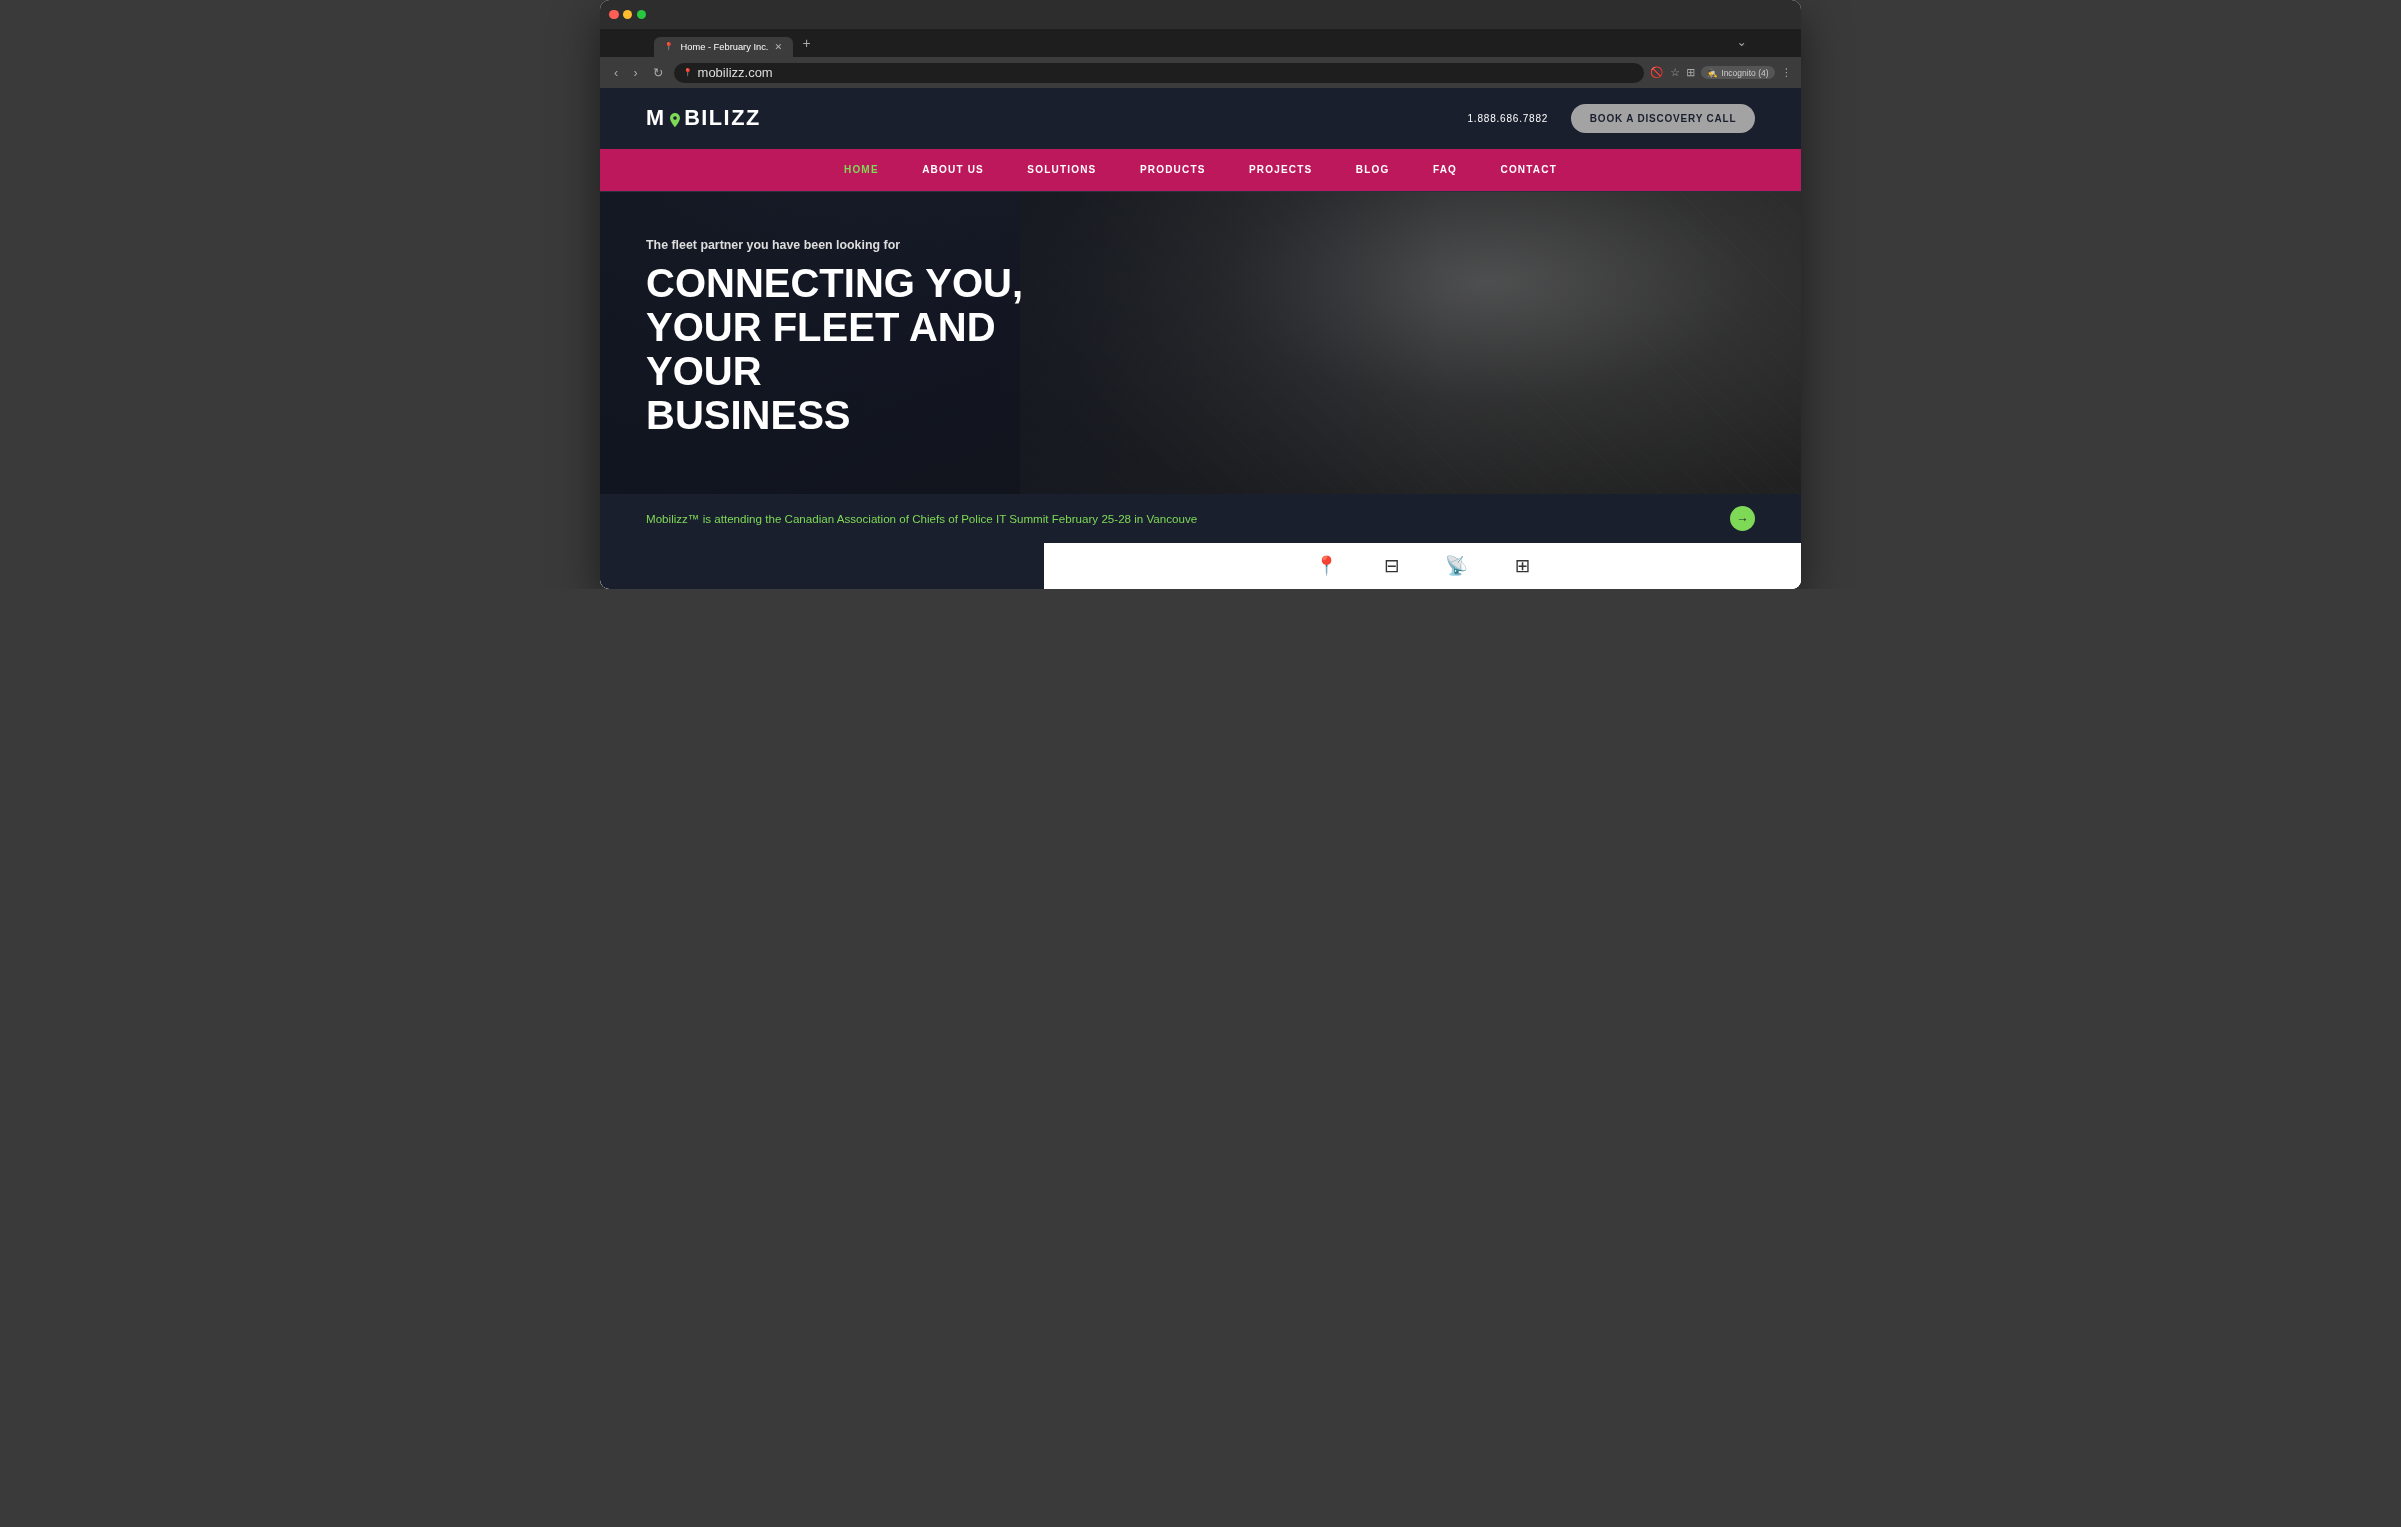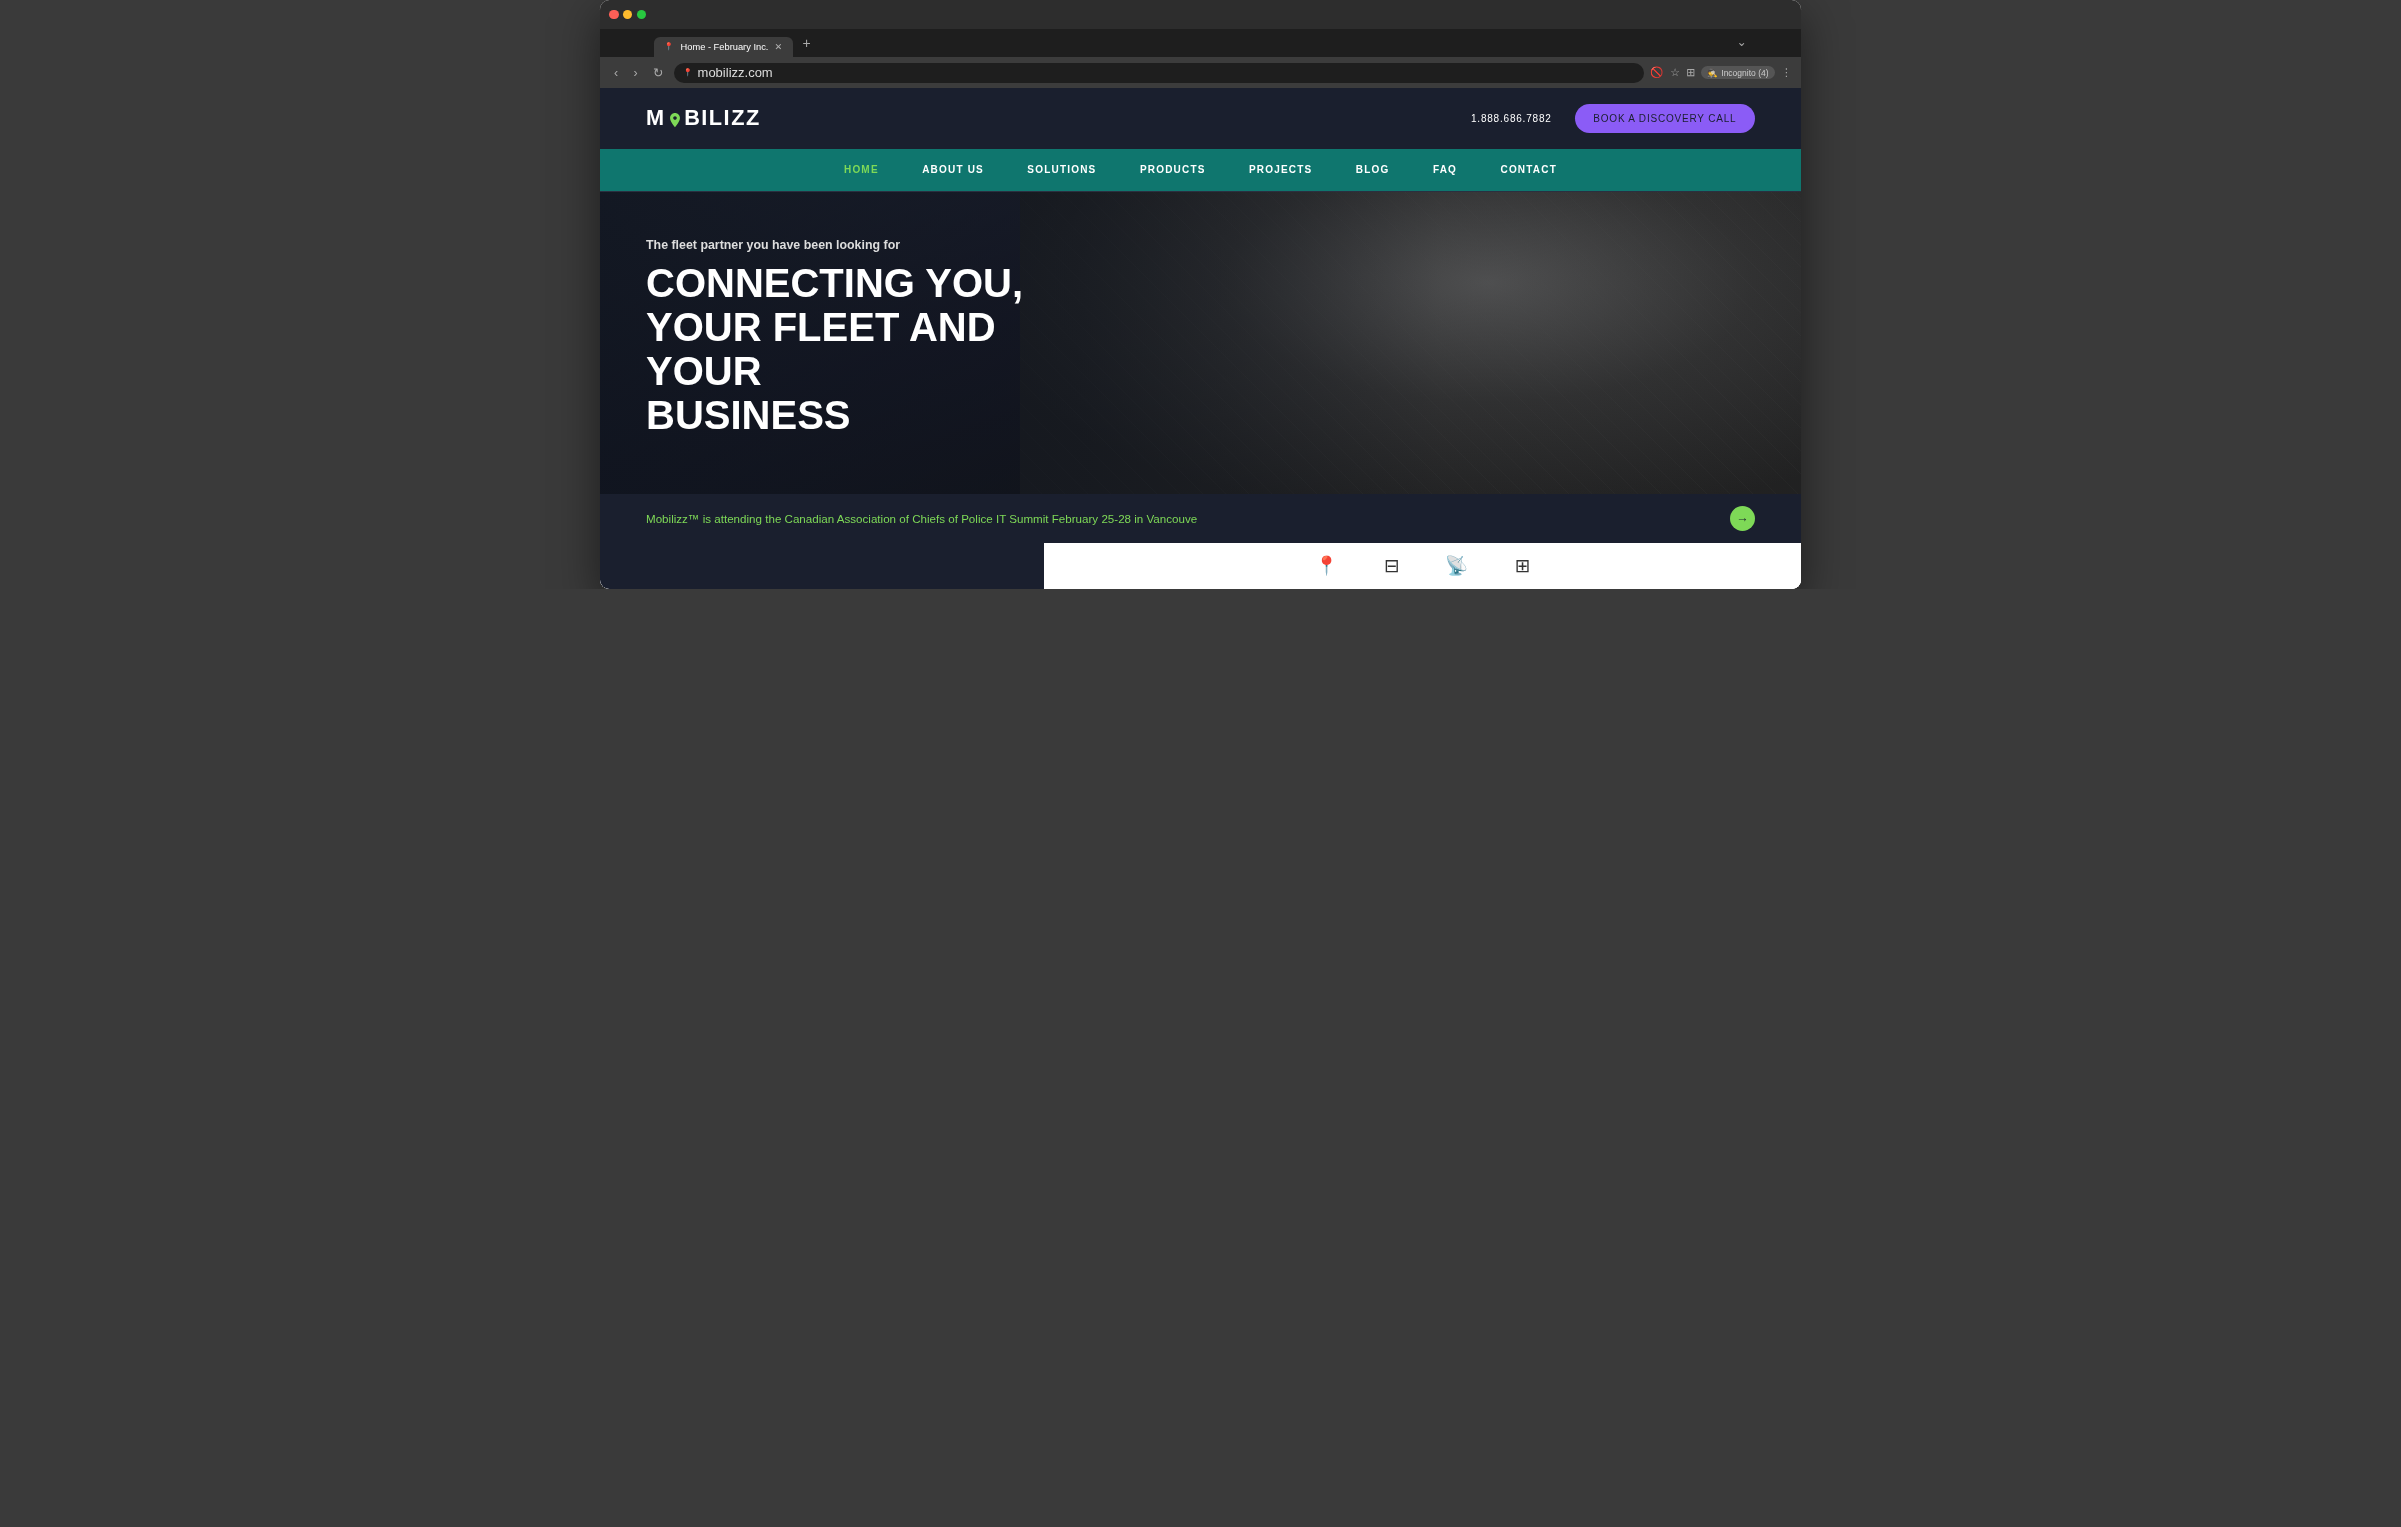--- a/index.html
+++ b/index.html
@@ -146,35 +146,35 @@
       align-items: center;
       gap: 23px;
     }
     .phone-number {
       color: #fff;
       font-size: 10px;
       font-weight: 400;
       letter-spacing: 0.8px;
     }
     .book-btn {
-      background: #8b5cf6;
+      background: #a3a3a3;
       color: #1a1f2e;
       border: none;
       border-radius: 19.3px;
       padding: 9.3px 18.6px;
       font-size: 10px;
-      font-weight: 400;
+      font-weight: 700;
       letter-spacing: 0.8px;
       cursor: pointer;
       text-transform: uppercase;
     }
 
     
     .site-nav {
-      background: #0f766e;
+      background: #be185d;
       display: flex;
       align-items: center;
       justify-content: center;
       padding: 0;
       gap: 0;
       border-bottom: 0.8px solid #2a3040;
     }
     .nav-item {
       color: #fff;
       font-size: 10px;

